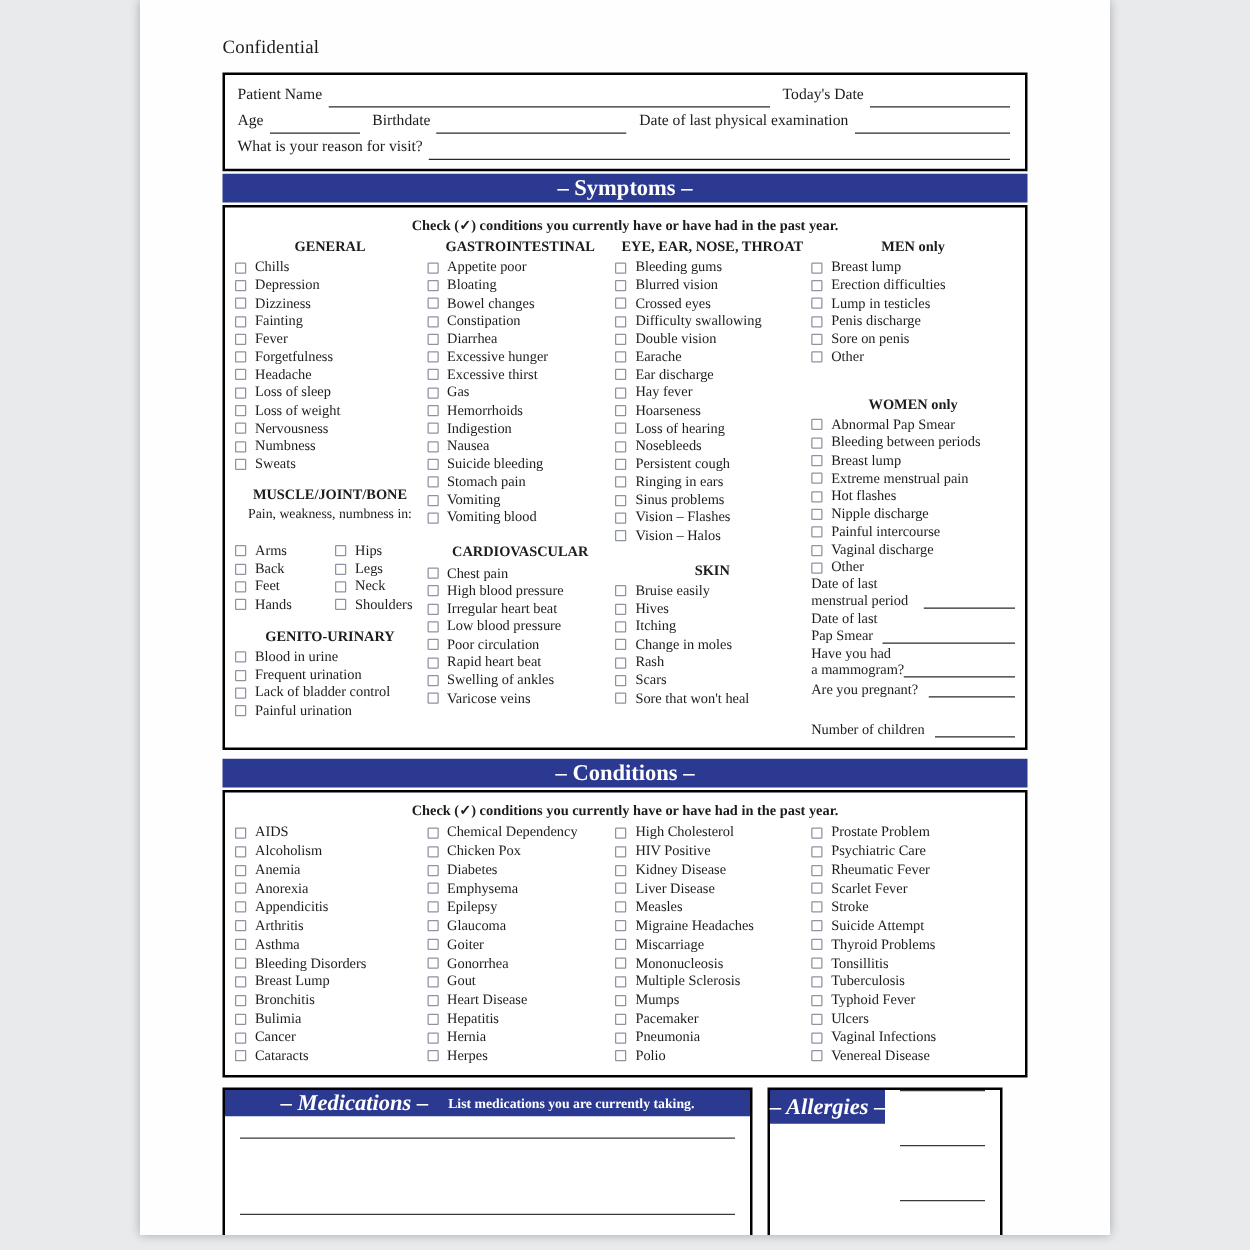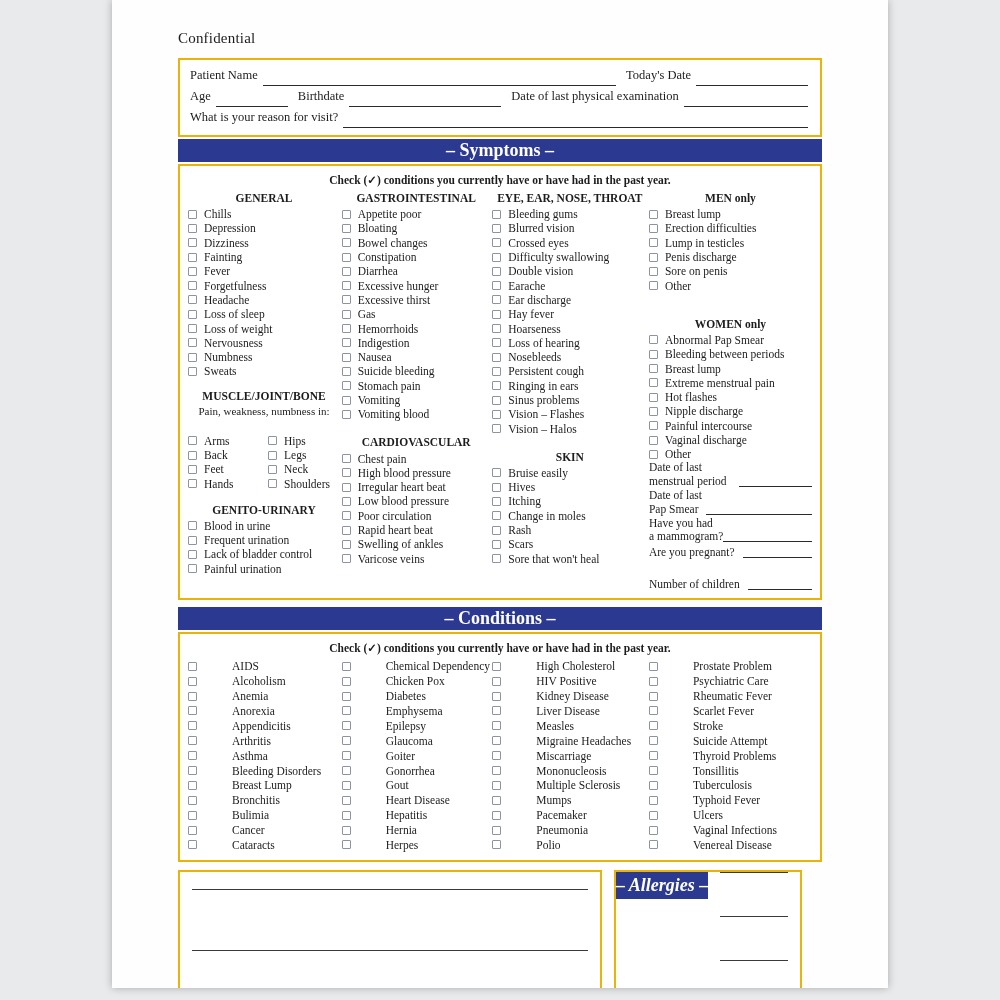--- a/index.html
+++ b/index.html
@@ -2,21 +2,21 @@
 <html><head>
 <meta charset="utf-8">
 <style>
   * { margin:0; padding:0; box-sizing:border-box; }
   html,body { width:1000px; height:1000px; }
   body { background:#e9eaec; font-family:"Liberation Serif", serif; color:#1c1c1e; }
   .paper { width:776px; height:988px; margin:0 auto; background:#fefefe; box-shadow:0 0 8px rgba(0,0,0,.28); overflow:hidden; }
   .content { padding:0 66px; }
   .confidential { text-align:left; margin-top:30px; font-size:15px; letter-spacing:.2px; }
 
-  .box { border:2px solid #eab308; background:#fff; }
+  .box { border:2px solid #000000; background:#fff; }
   .hdr-box { margin-top:11px; padding:5px 12px 7px 10px; }
   .hrow { display:flex; align-items:flex-end; font-size:12.5px; line-height:21px; white-space:nowrap; }
   .lbl { padding-right:5px; }
   .lbl-l { padding-left:10px; }
   .bl { border-bottom:1px solid #2a2a2a; height:15px; display:inline-block; }
   .fx { flex:1 1 auto; }
   .w110 { width:112px; } .w70 { width:72px; } .w150 { width:152px; }
 
   .banner { background:#2b3990; color:#fff; text-align:center; height:23px; line-height:22px;
             font-size:18px; font-weight:bold; margin-top:2px; }
@@ -33,21 +33,21 @@
   .chk { width:9px; height:9px; border:1px solid #8d93a0; background:#fff; margin-right:7px; flex:0 0 auto; border-radius:1px; }
   .mgrid { display:flex; }
   .mgrid .mcol { width:68px; }
   .mgrid .mcol + .mcol { margin-left:12px; }
   .gap10 { height:10px; } .gap12 { height:12px; } .gap14 { height:14px; } .gap24 { height:24px; }
   .fill { font-size:11.5px; line-height:13.8px; }
   .fill-row { display:flex; align-items:flex-start; white-space:nowrap; }
   .fill-row .bl { height:12px; }
 
   .cond-box { padding:2px 8px 8px 8px; margin-top:2px; min-height:208px; }
-  .cond .chk-item { height:14.9px;gap:28px; }
+  .cond .chk-item { height:14.9px; }
 
   .bottom-row { display:flex; margin-top:8px; }
   .med-box { width:424px; height:122px; display:flex; flex-direction:column; }
   .alg-box { width:188px; height:122px; margin-left:12px; display:flex; flex-direction:row; }
   .mini-banner { background:#2b3990; color:#fff; height:27px; display:flex; align-items:center; justify-content:center; margin:0; }
   .mini-banner .bt { font-size:18px; font-weight:bold; font-style:italic; }
   .mini-banner .note { font-size:11px; font-weight:bold; margin-left:16px; font-family:"Liberation Serif",serif; }
   .med-body { padding:0 12px; flex:1; display:flex; flex-direction:column;gap:43px; }
   .wline { border-bottom:1.3px solid #3a3a3a; height:18px; }
   .ph-row { display:flex; align-items:flex-end; font-size:12px; height:20px; white-space:nowrap; }
@@ -723,20 +723,24 @@
             <div class="chk-item">
               <span class="chk"></span>
               <span>Venereal Disease</span>
             </div>
           </div>
       </div>
     </div>
 
     <div class="bottom-row">
       <div class="box med-box">
+        <div class="mini-banner">
+          <span class="bt">– Medications –</span>
+          <span class="note">List medications you are currently taking.</span>
+        </div>
         <div class="med-body">
           <div class="wline"></div>
           <div class="wline"></div>
           <div class="wline"></div>
           <div class="wline"></div>
           <div class="ph-row">
             <span class="lbl">Pharmacy Name</span>
             <span class="bl fx"></span>
             <span class="lbl lbl-l">Phone</span>
             <span class="bl" style="width:110px"></span>

